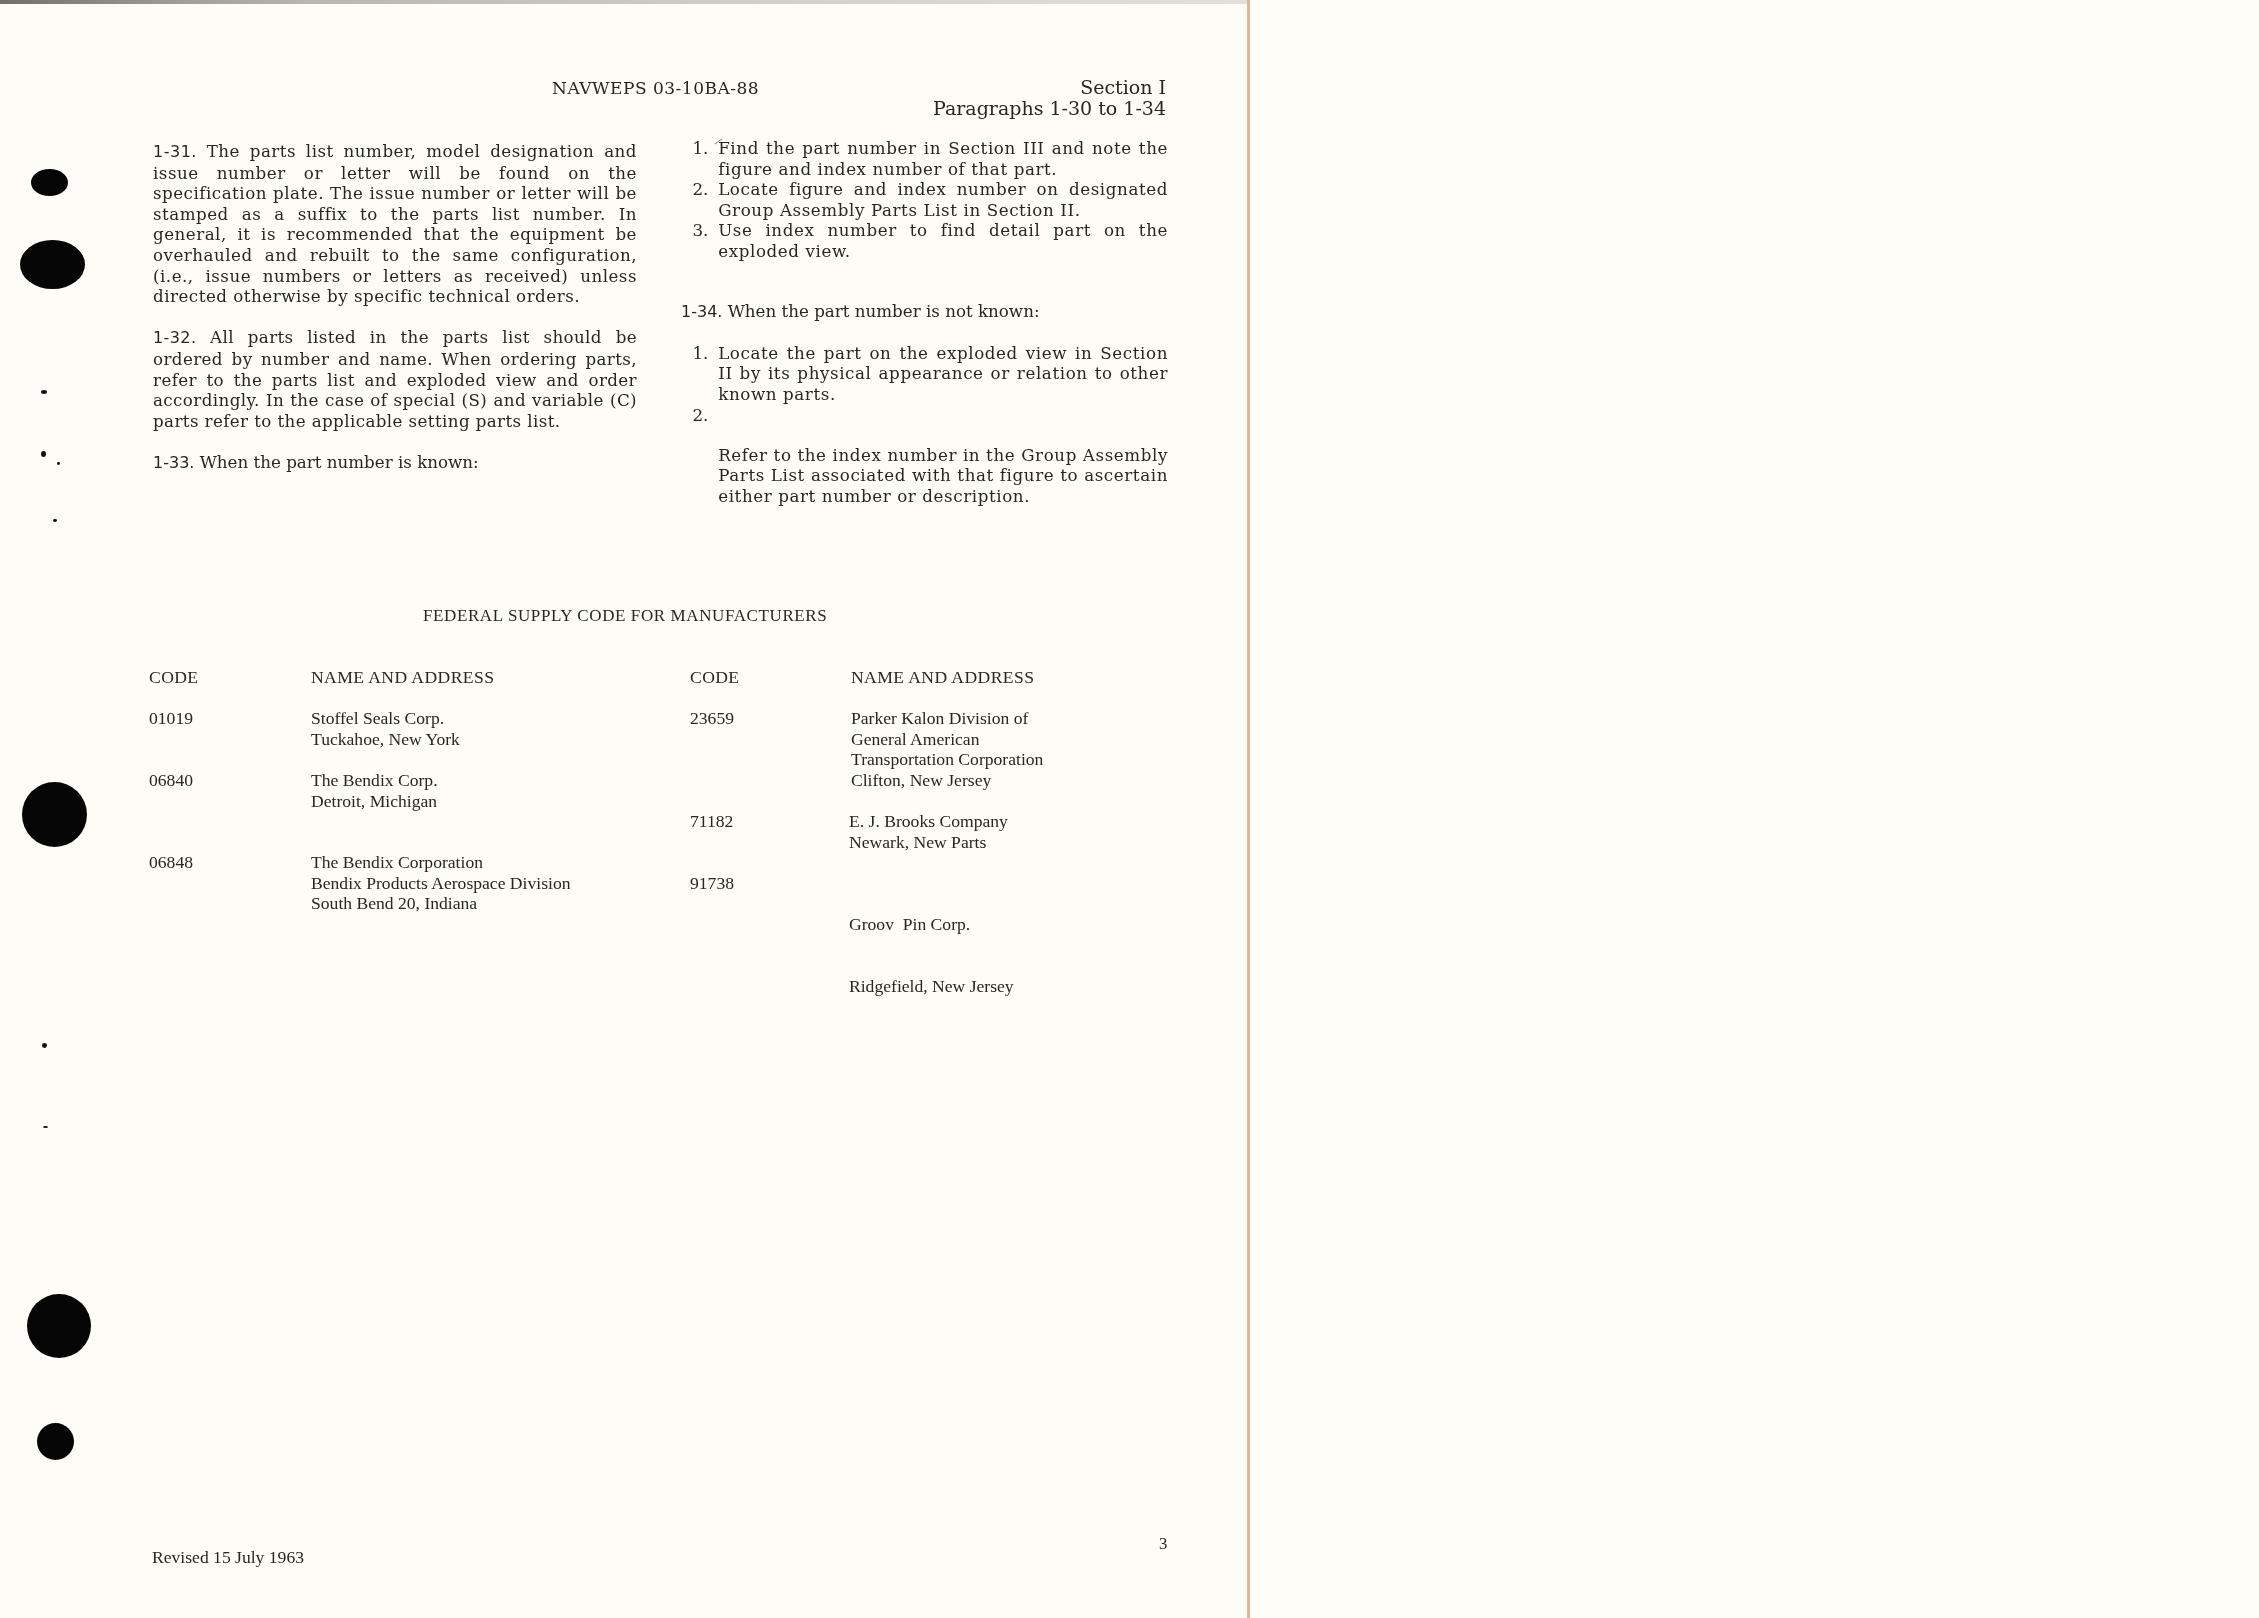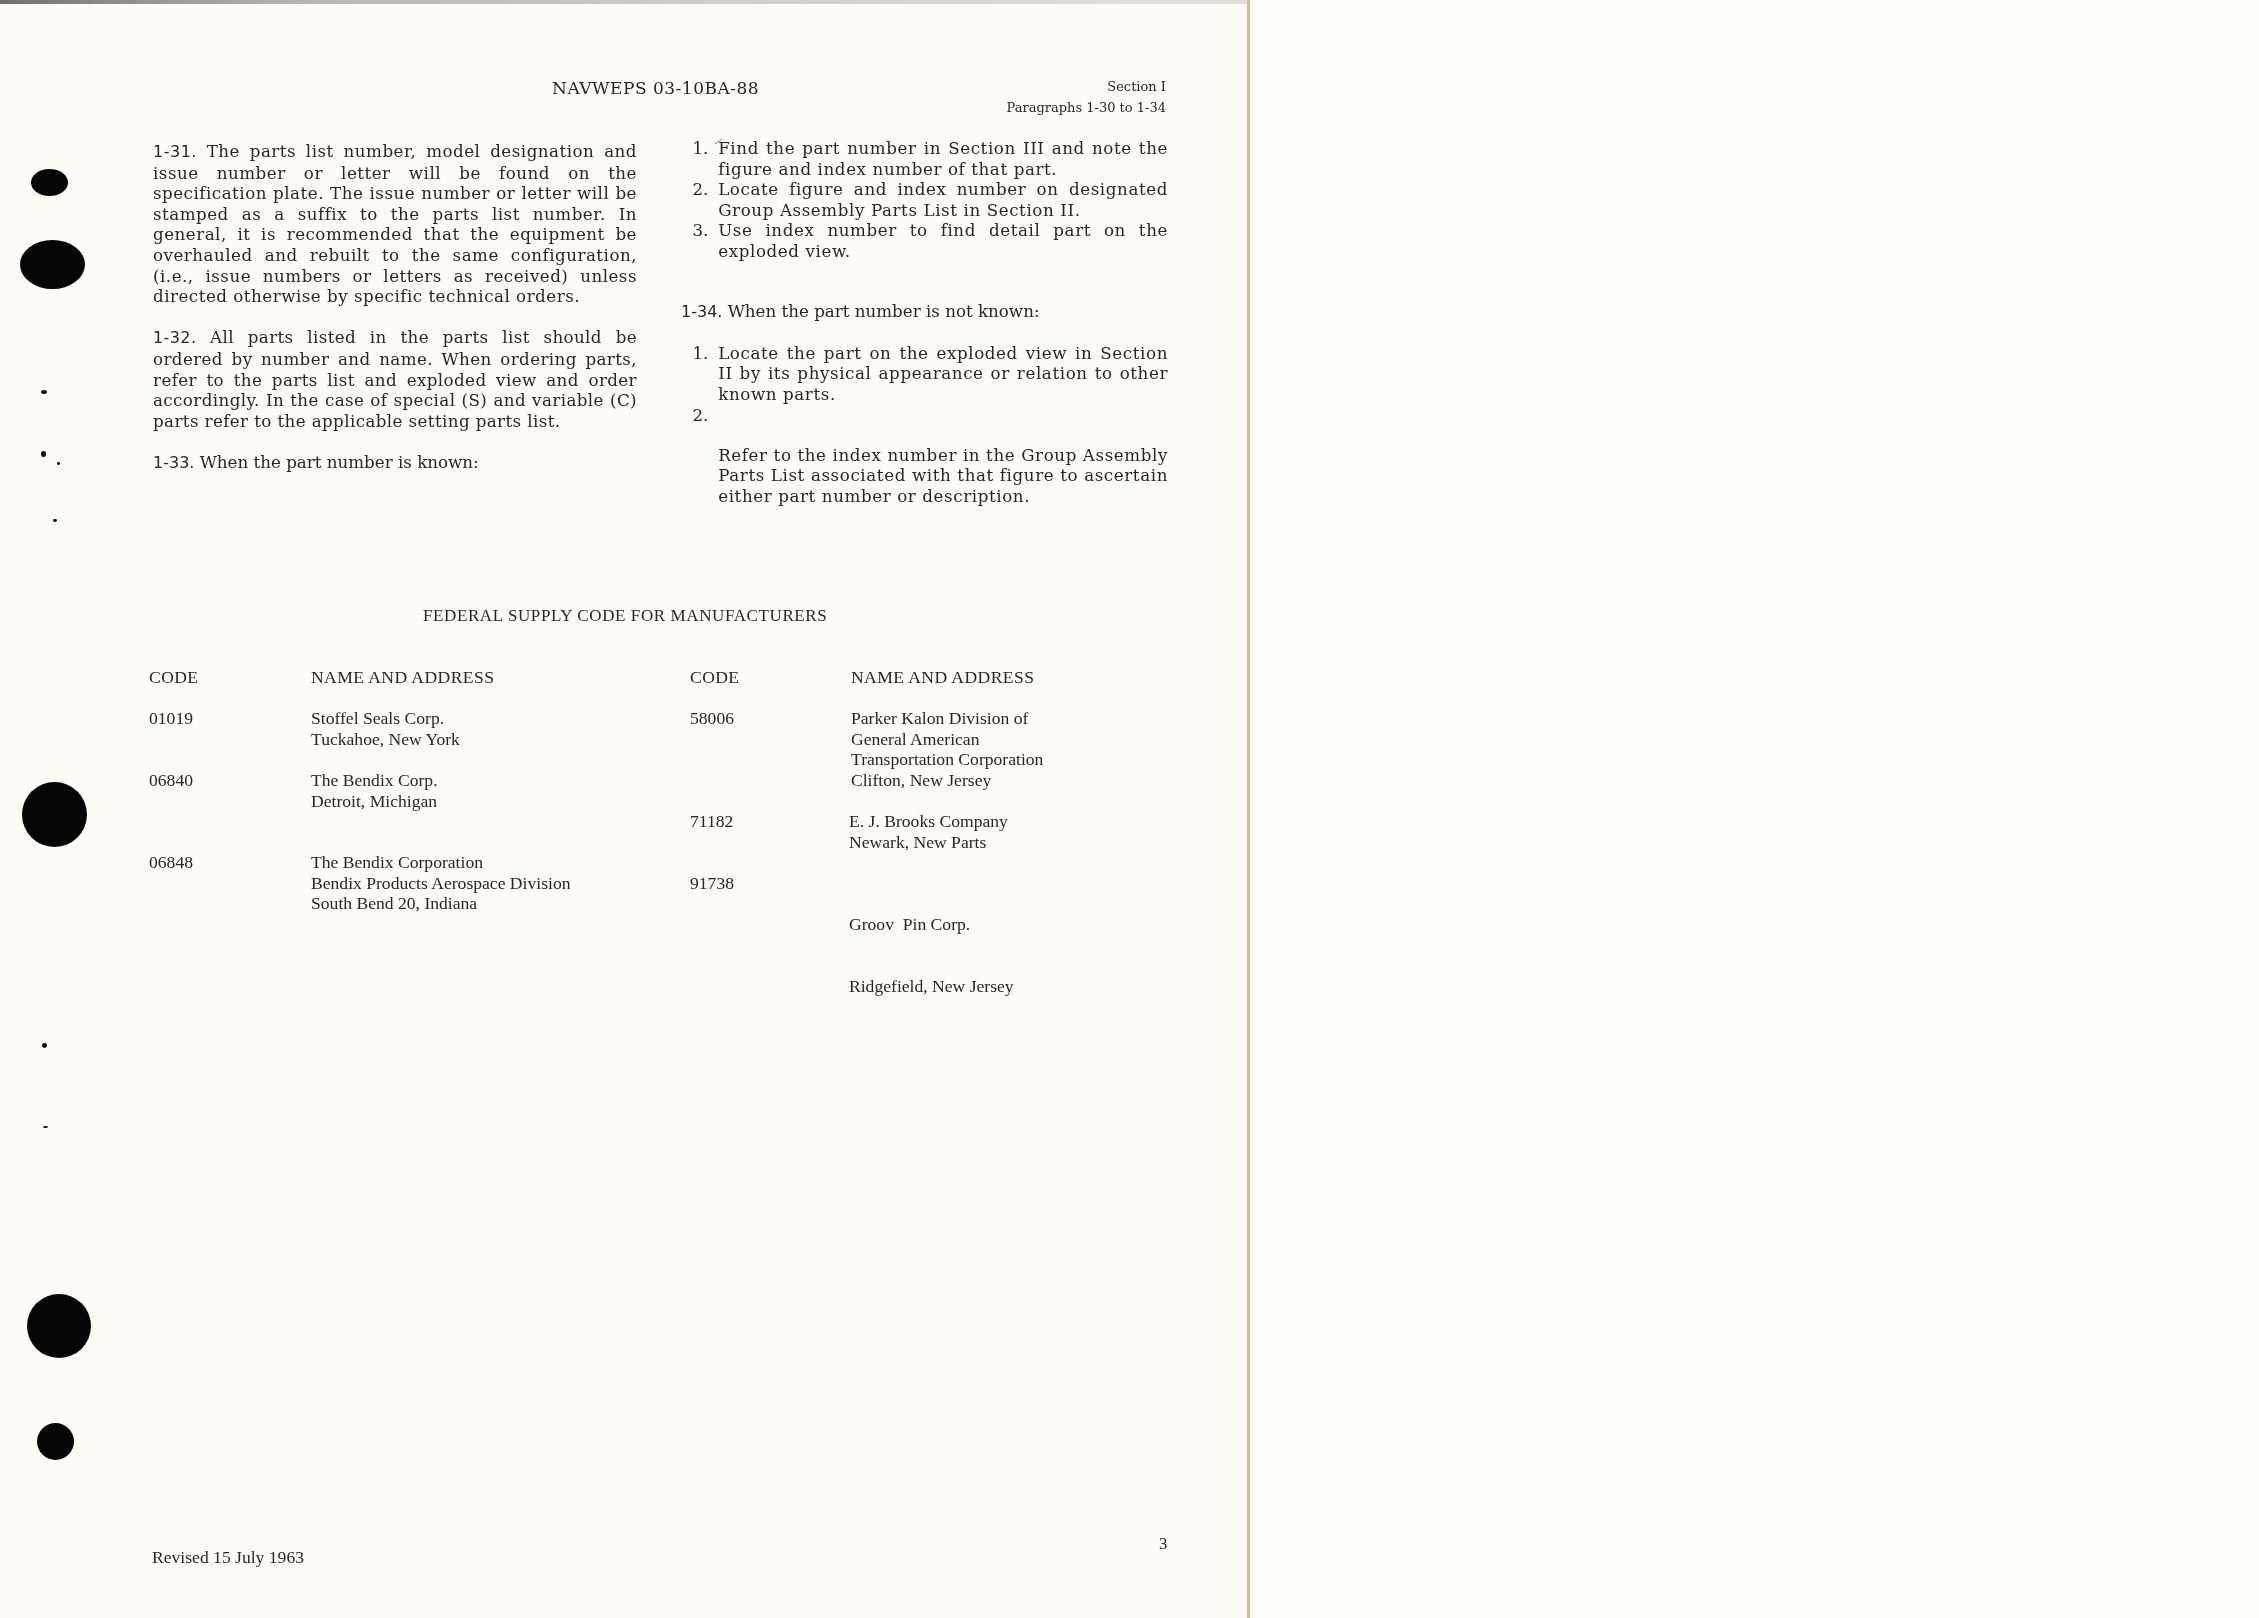--- a/index.html
+++ b/index.html
@@ -24,21 +24,21 @@
   }
   .punch {
     position: absolute; background: #050505; border-radius: 50%;
   }
   .speck { position: absolute; background: #111; border-radius: 50%; }
 
   .hdr-left {
     position: absolute; left: 552px; top: 78px; font-size: 17px; letter-spacing: 0.5px;
   }
   .hdr-right {
-    position: absolute; right: 1093px; top: 77px; text-align: right; font-size: 13px; line-height: 20.6px;
+    position: absolute; right: 1093px; top: 77px; text-align: right; font-size: 19px; line-height: 20.6px;
   }
   .col {
     position: absolute; font-size: 16.7px; line-height: 20.6px; text-align: justify;
   }
   .col-left { left: 153px; top: 141px; width: 484px; }
   .col-right { left: 681px; top: 138px; width: 487px; }
   .para { margin: 0 0 20.6px 0; }
   .pnum { font-family: "DejaVu Sans", "Liberation Sans", sans-serif; font-size: 16px; }
   .heading { display: flex; }
   .heading .pnum { flex: 0 0 auto; margin-right: 7.8px; }
@@ -160,21 +160,21 @@
     <div>The Bendix Corp.</div>
     <div>Detroit, Michigan</div>
   </div>
   <div class="c" style="left:0;top:185px;">06848</div>
   <div class="c" style="left:162px;top:185px;">
     <div>The Bendix Corporation</div>
     <div>Bendix Products Aerospace Division</div>
     <div>South Bend 20, Indiana</div>
   </div>
 
-  <div class="c" style="left:541px;top:41px;">58006</div>
+  <div class="c" style="left:541px;top:41px;">23659</div>
   <div class="c" style="left:702px;top:41px;">
     <div>Parker Kalon Division of</div>
     <div>General American</div>
     <div>Transportation Corporation</div>
     <div>Clifton, New Jersey</div>
   </div>
   <div class="c" style="left:541px;top:144px;">71182</div>
   <div class="c" style="left:700px;top:144px;">
     <div>E. J. Brooks Company</div>
     <div>Newark, New Parts</div>

